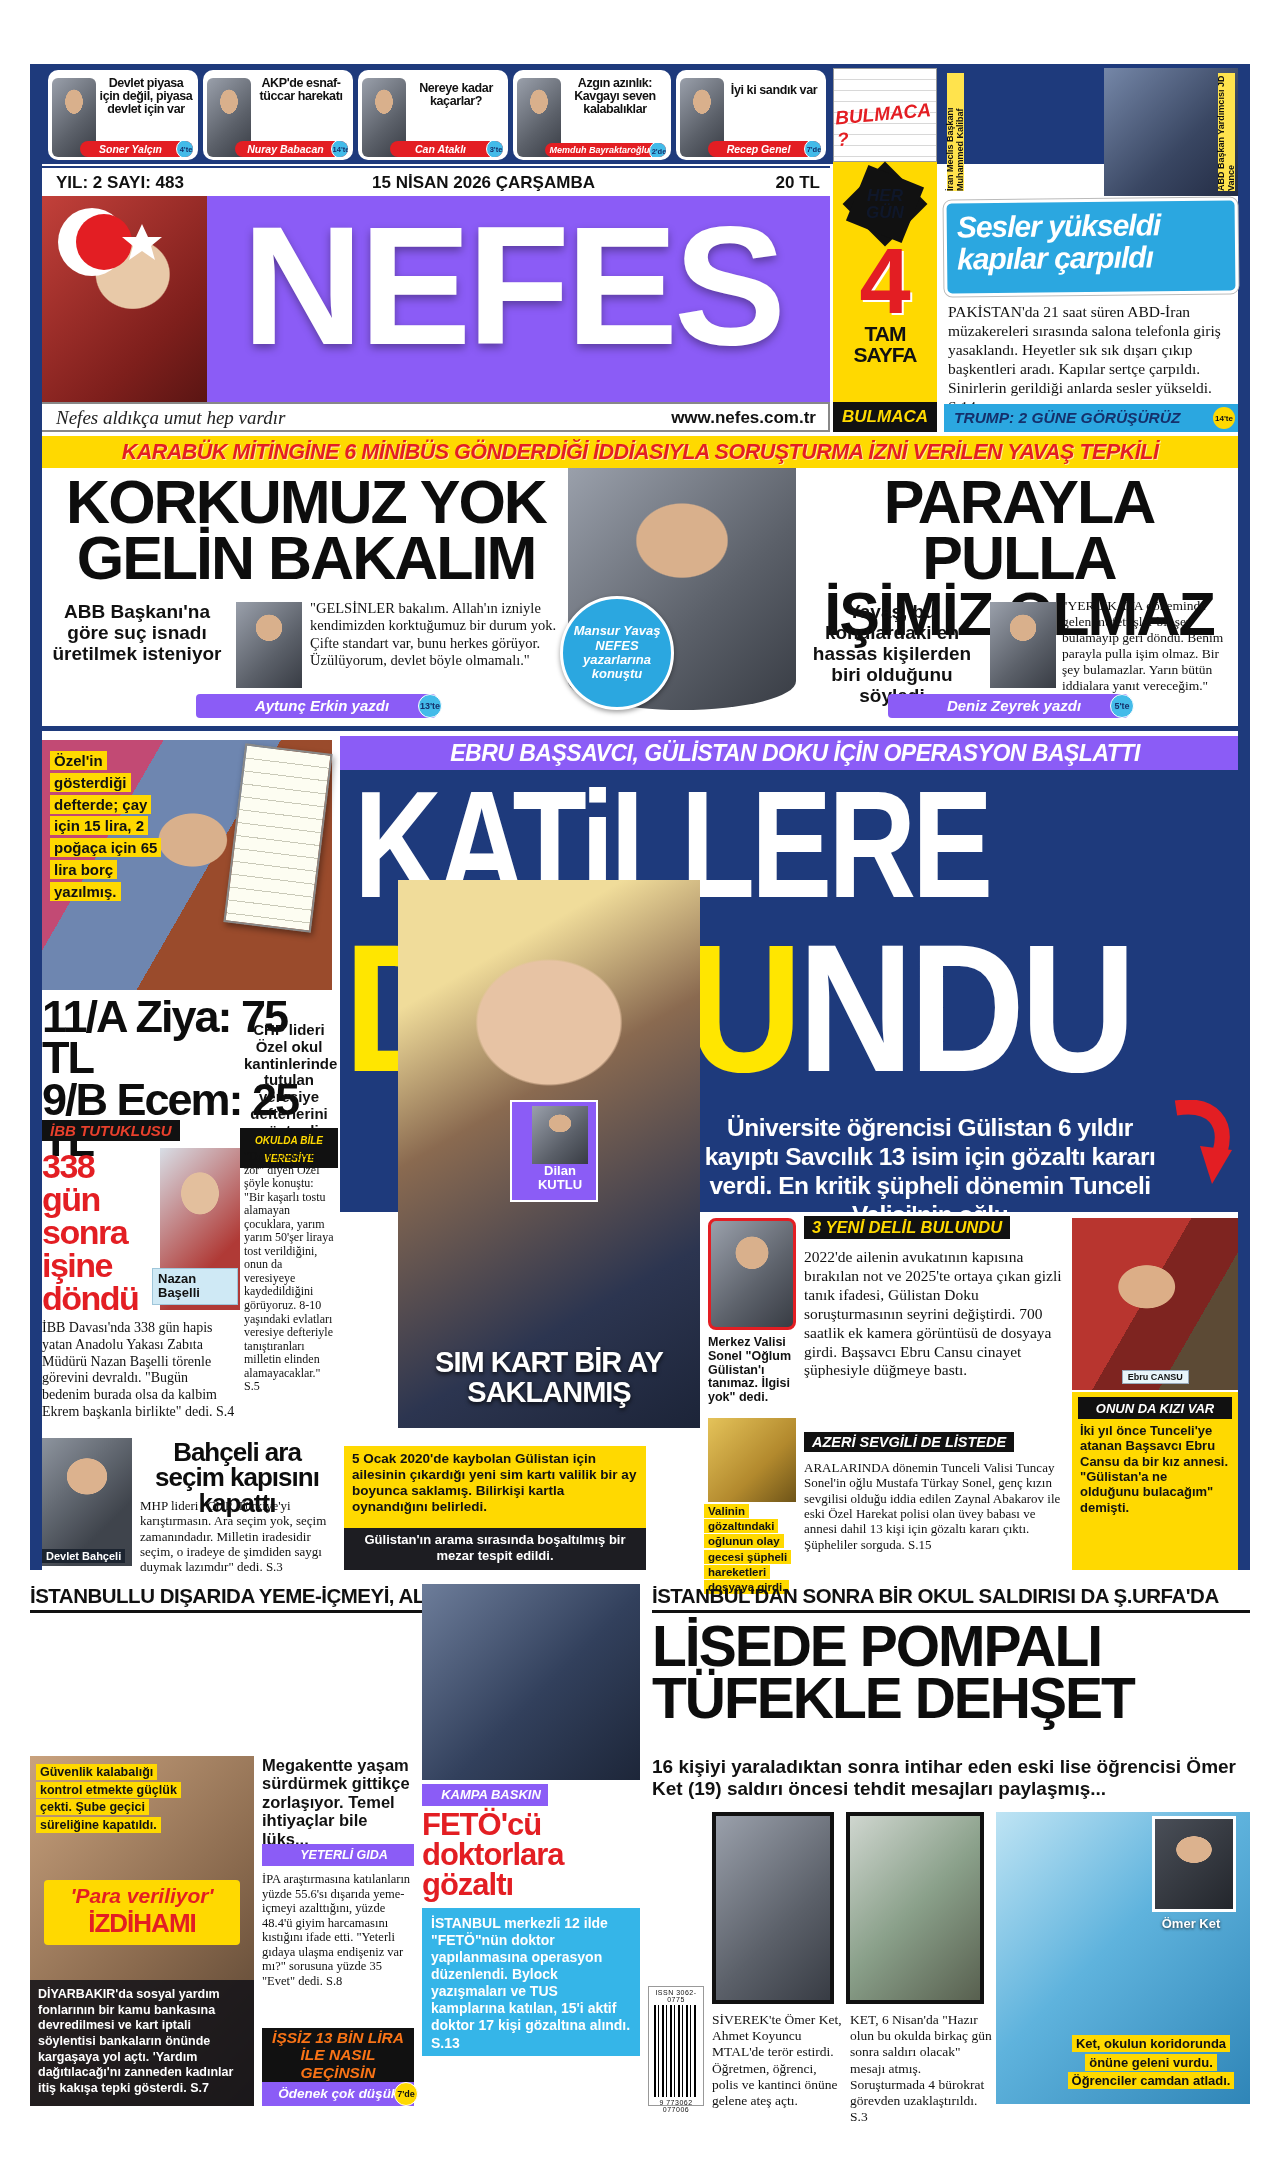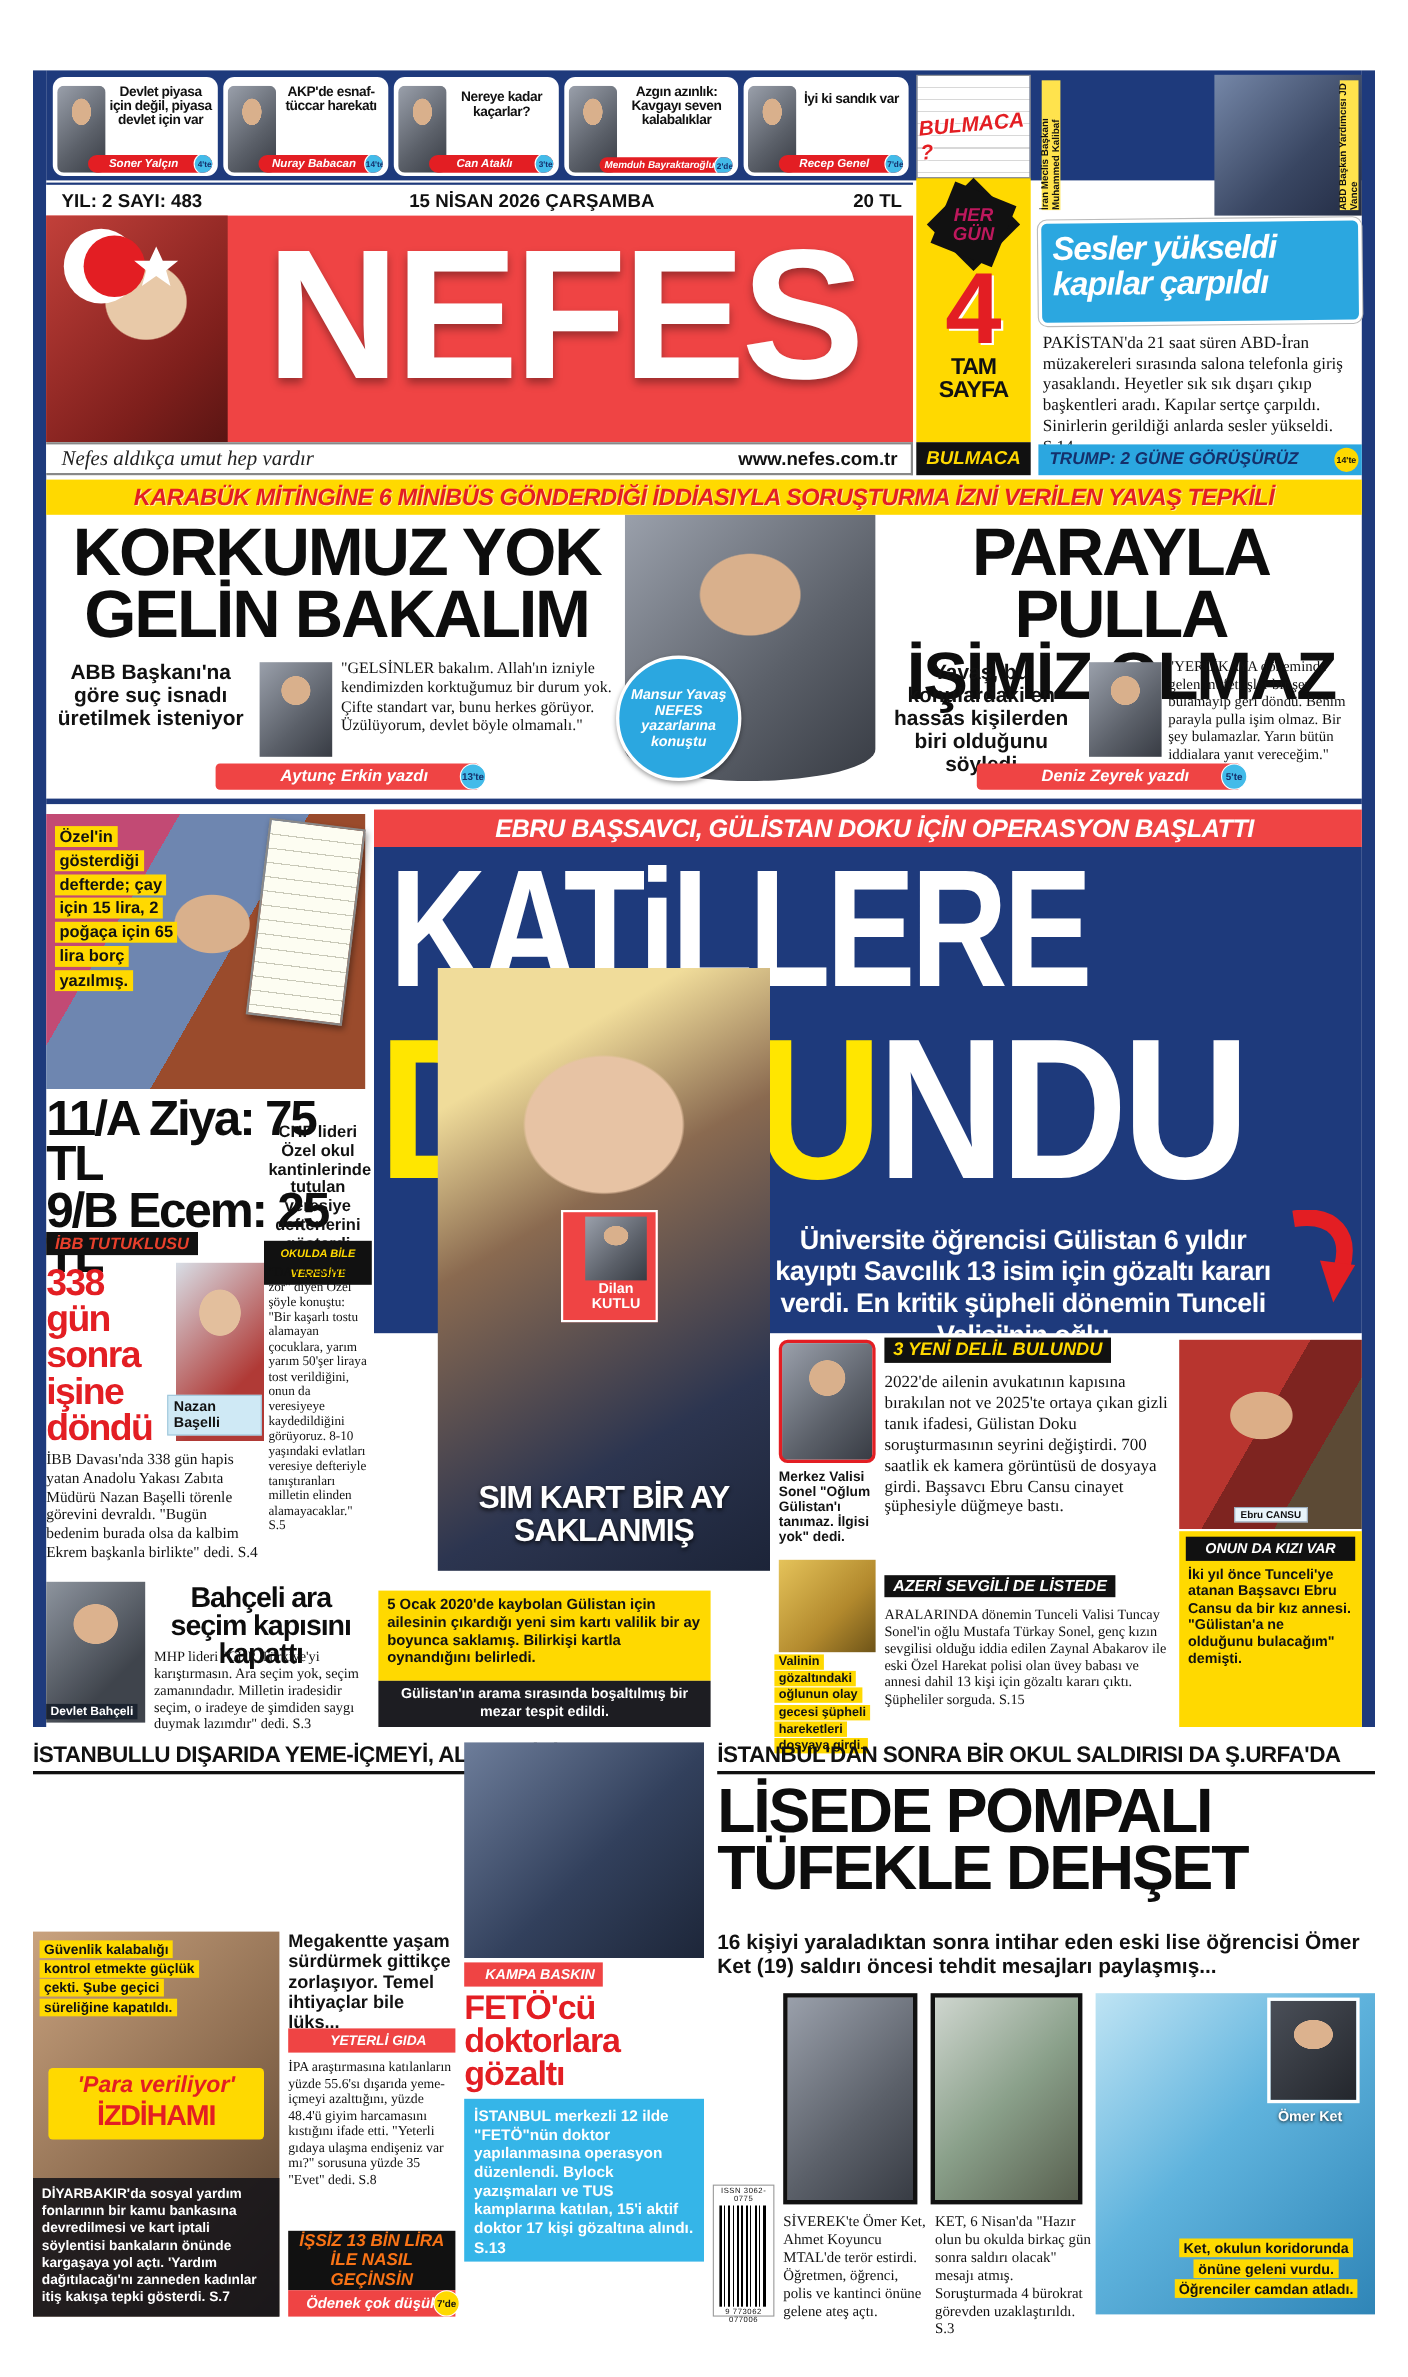--- a/index.html
+++ b/index.html
@@ -1,20 +1,20 @@
 <!DOCTYPE html>
 <html><head>
 <meta charset="utf-8">
 <style>
   html,body{margin:0;padding:0;background:#ddd;}
   .page{position:relative;width:1280px;height:2161px;background:#fff;overflow:hidden;
         font-family:"Liberation Sans",sans-serif;margin:0 auto;color:#111;}
   .abs{position:absolute;box-sizing:border-box;}
   .navy{background:#1e3a7c;}
-  .red{background:#ef4444;padding-left:12px;}
+  .red{background:#8b5cf6;padding-left:12px;}
   .yellow{background:#ffd900;}
   .cyan{background:#2ba7e0;}
   .serif{font-family:"Liberation Serif",serif;}
   .b{font-weight:bold;}
   .i{font-style:italic;}
   .c{text-align:center;}
   .w{color:#fff;}
   .hl{font-weight:bold;color:#0d0d0d;letter-spacing:-2px;line-height:.92;}
   .ph{background:radial-gradient(ellipse 34% 26% at 50% 30%,#d9b08c 0 58%,rgba(0,0,0,0) 60%),
       linear-gradient(135deg,#9aa0ab,#5b6069 60%,#383c44);}
@@ -35,21 +35,21 @@
   .pgc{position:absolute;right:-3px;top:-2px;width:18px;height:18px;border-radius:50%;
      background:#43bbe9;color:#15306b;font-size:7.5px;font-weight:bold;font-style:normal;
      display:flex;align-items:center;justify-content:center;border:1px solid #fff;}
   .vlabel{position:absolute;top:5px;bottom:5px;width:17px;background:#ffe34d;color:#111;
      font-weight:bold;font-size:9px;writing-mode:vertical-rl;transform:rotate(180deg);
      display:flex;align-items:center;justify-content:center;line-height:1.05;}
   .burst{position:relative;width:72px;height:72px;margin:6px auto 0;}
   .burst:before{content:"";position:absolute;inset:6px;background:#111;transform:rotate(45deg);}
   .burst:after{content:"";position:absolute;inset:6px;background:#111;transform:rotate(22deg);}
   .burst span{position:absolute;inset:0;z-index:2;display:flex;flex-direction:column;
-     align-items:center;justify-content:center;color:#be185d;font-weight:bold;font-style:italic;
+     align-items:center;justify-content:center;color:#0f172a;font-weight:bold;font-style:italic;
      font-size:17px;line-height:1;}
   .chipline{background:#ffd900;display:inline;padding:1px 4px;box-decoration-break:clone;
      -webkit-box-decoration-break:clone;font-weight:bold;}
   .notebook{background:repeating-linear-gradient(#fdfdf2 0 12px,#c9c9b8 12px 13px);
      border:2px solid #888;transform:rotate(7deg);box-shadow:2px 3px 6px rgba(0,0,0,.4);}
 </style>
 </head>
 <body>
 
 <div class="page">

